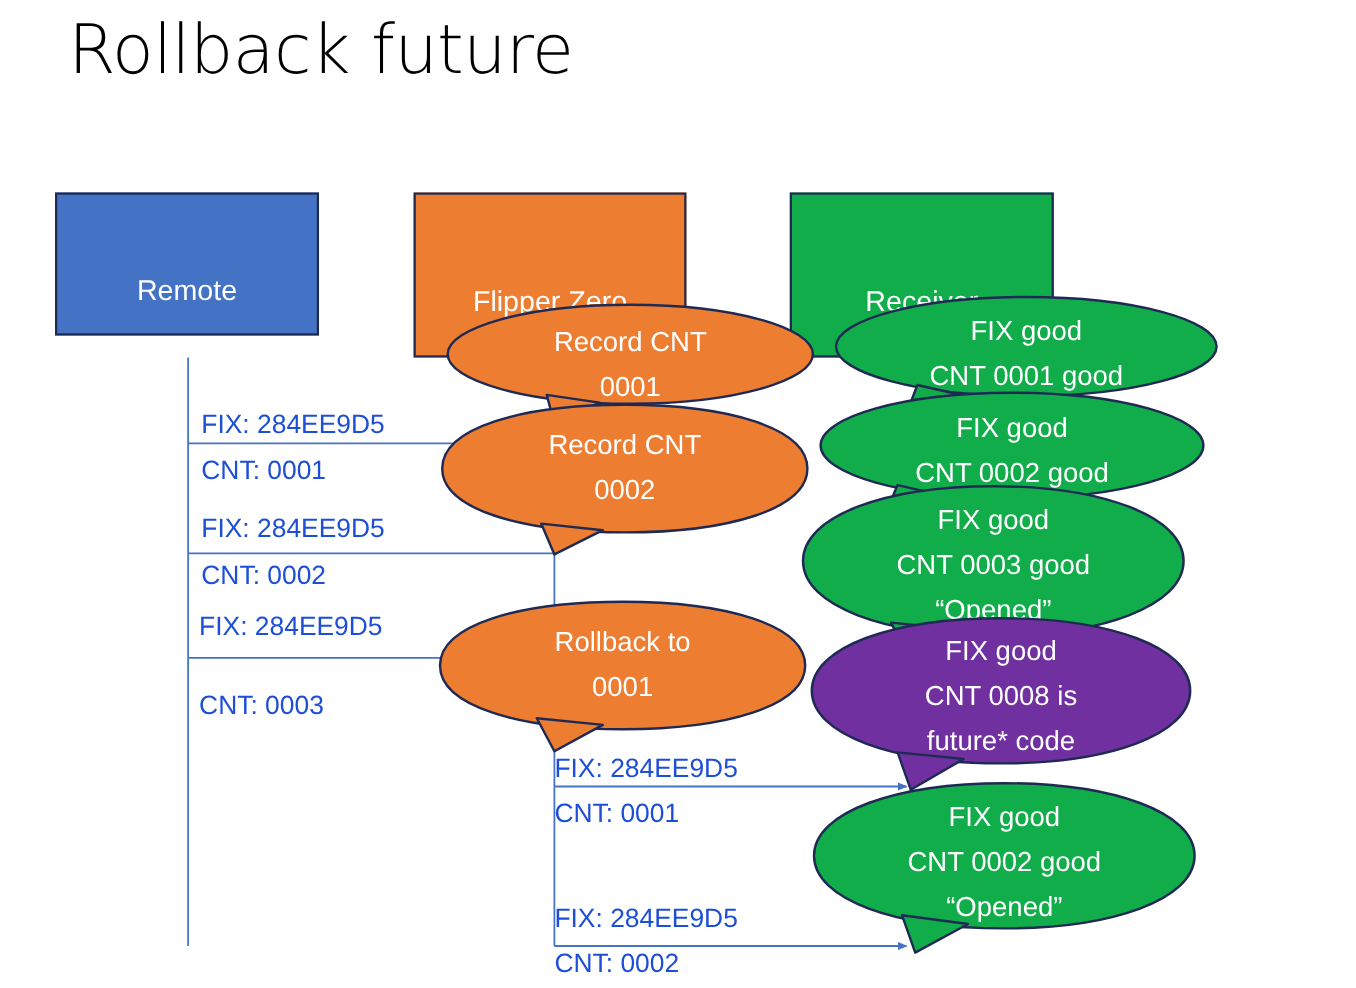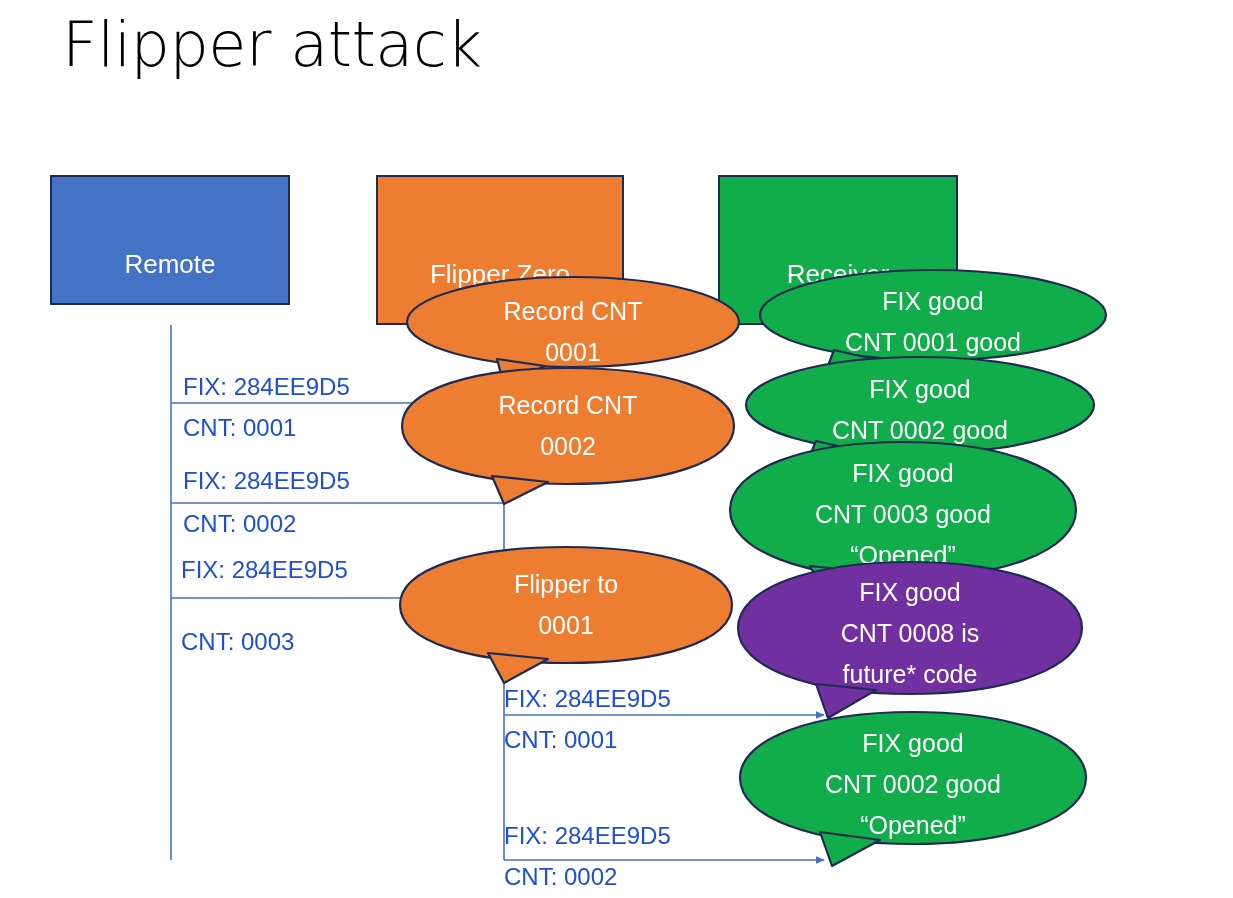--- a/index.html
+++ b/index.html
@@ -84,21 +84,21 @@
     font-size: 24px;
     white-space: nowrap;
     z-index: 5;
   }
 </style>
 </head>
 <body>
 
 <div id="slide">
 
-  <div id="slide-title">Flipper attack</div>
+  <div id="slide-title">Rollback future</div>
 
   <svg id="wire-layer" viewBox="0 0 1233 898" xmlns="http://www.w3.org/2000/svg">
     <defs>
       <marker id="arrowhead" markerWidth="9" markerHeight="9" refX="8" refY="4.5" orient="auto" markerUnits="userSpaceOnUse">
         <path d="M0,0.8 L9,4.5 L0,8.2 z" fill="#4472C4"></path>
       </marker>
     </defs>
 
     <line x1="171" y1="325" x2="171" y2="860" stroke="#4472C4" stroke-width="1.6"></line>
 
@@ -191,21 +191,21 @@
     </div>
   </div>
 
   <div class="callout" style="left:398px; top:545px; width:336px; height:140px; z-index:9;">
     <svg width="336" height="140" viewBox="0 0 336 140">
       <path class="bubble-body" fill="#ED7D31" d="M168,2 C262,2 334,23 334,60 C334,97 262,118 168,118
                C74,118 2,97 2,60 C2,23 74,2 168,2 Z"></path>
       <path class="bubble-body" fill="#ED7D31" stroke-linejoin="round" d="M90,108 L106,138 L150,114 Z"></path>
     </svg>
     <div class="bubble-text" style="top:19px;">
-      <div>Flipper to</div>
+      <div>Rollback to</div>
       <div>0001</div>
     </div>
   </div>
 
   <div class="callout" style="left:736px; top:560px; width:348px; height:155px; z-index:10;">
     <svg width="348" height="162" viewBox="0 0 348 162">
       <path class="bubble-body" fill="#7030A0" d="M174,2 C272,2 346,28 346,68 C346,108 272,134 174,134
                C76,134 2,108 2,68 C2,28 76,2 174,2 Z"></path>
       <path class="bubble-body" fill="#7030A0" stroke-linejoin="round" d="M80,124 L92,158 L140,130 Z"></path>
     </svg>

